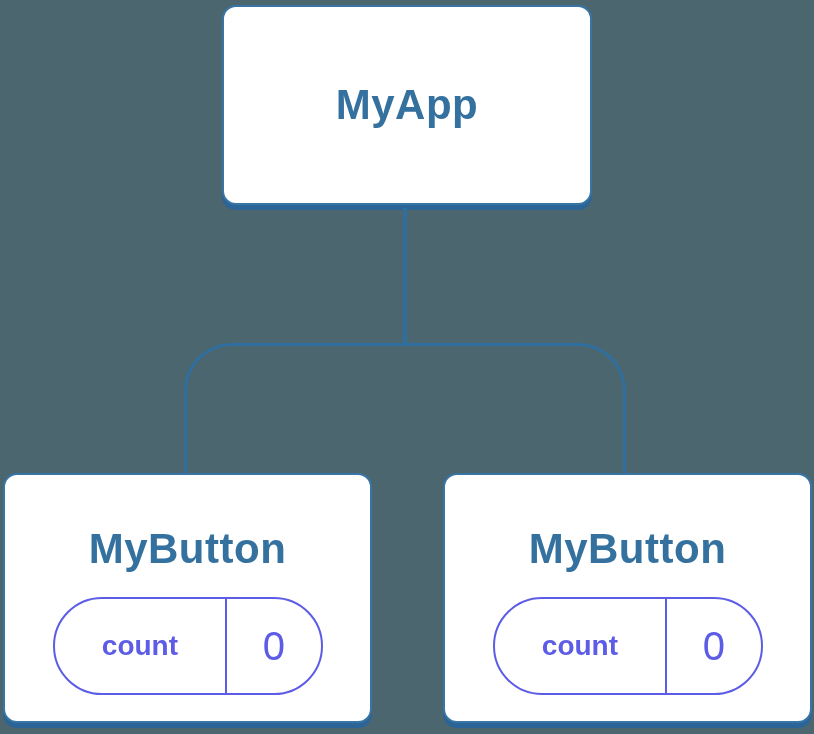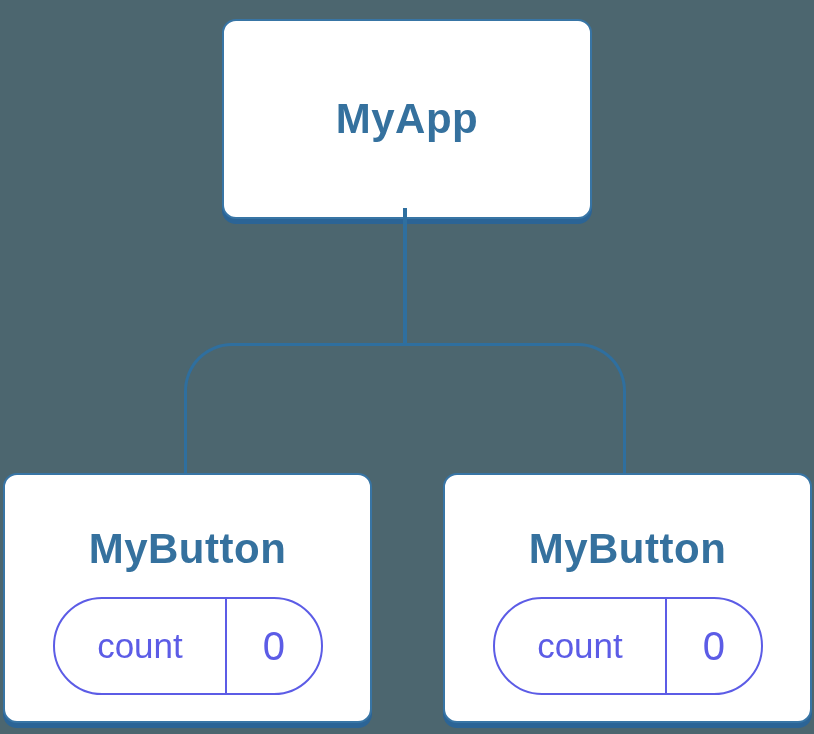--- a/index.html
+++ b/index.html
@@ -31,21 +31,21 @@
   }
   .node-label {
     color: var(--node-text);
     font-size: 42px;
     font-weight: 600;
     letter-spacing: 0.5px;
     line-height: 52px;
     text-align: center;
   }
   .root-node {
-    left: 222px; top: 19px;
+    left: 222px; top: 5px;
     width: 370px; height: 200px;
     display: flex; align-items: center; justify-content: center;
   }
   .connector-stem {
     position: absolute;
     left: 403px; top: 208px;
     width: 4px; height: 138px;
     background: var(--connector);
   }
   .connector-branch {
@@ -71,22 +71,22 @@
     border-radius: 49px;
     background: var(--node-bg);
     display: flex;
     overflow: hidden;
   }
   .state-key {
     width: 65%;
     display: flex; align-items: center; justify-content: center;
     border-right: 2px solid var(--accent);
     color: var(--accent);
-    font-size: 35px;
-    font-weight: 400;
+    font-size: 28px;
+    font-weight: 700;
   }
   .state-value {
     flex: 1;
     display: flex; align-items: center; justify-content: center;
     color: var(--accent);
     font-size: 40px;
     font-weight: 400;
   }
 </style>
 </head>

